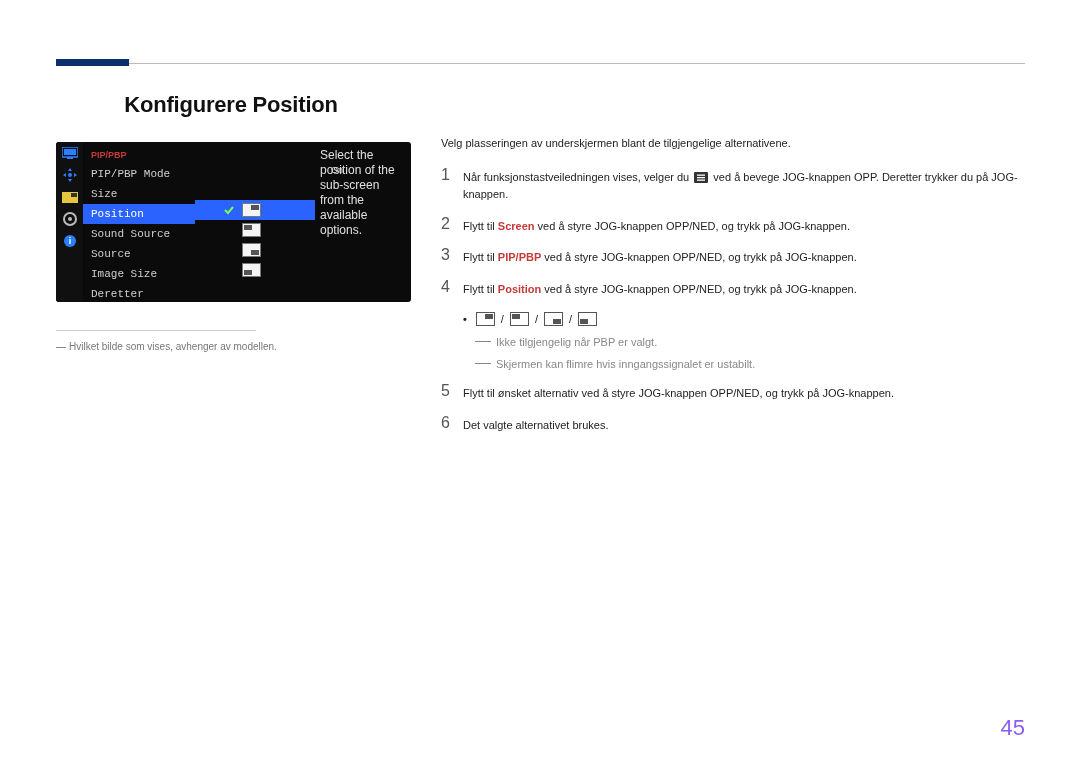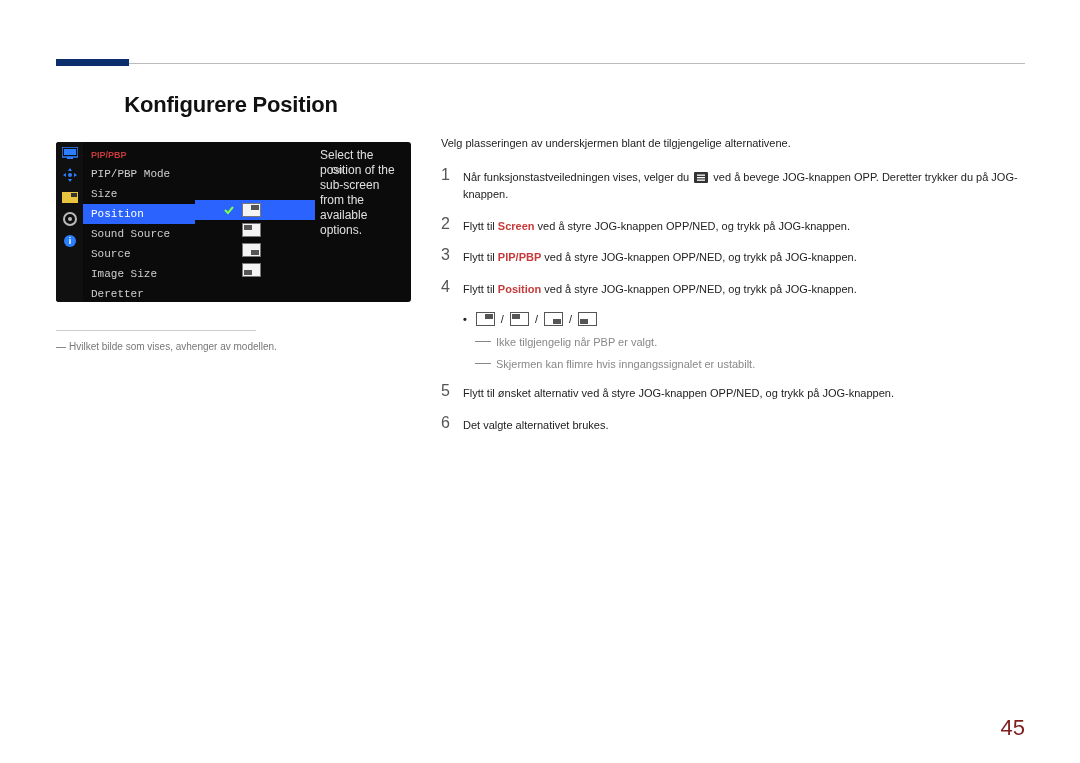--- a/index.html
+++ b/index.html
@@ -48,21 +48,21 @@
   .step-num { width:22px; font-size:16px; font-weight:400; color:#555; line-height:1; }
   .step-body { flex:1; padding-top:2px; }
   .red { color:#c63a3a; font-weight:700; }
   .after-icon { vertical-align:-2px; margin:0 2px; }
   .opt-line { display:flex; align-items:center; gap:6px; margin:4px 0 6px 22px; font-size:11px;}
   .opt-line .thumb { background:#fff; border:1px solid #555; }
   .opt-line .dot { font-weight:bold; margin-right:3px;}
   .sub-note { margin-left:34px; font-size:11px; color:#888; margin-bottom:4px;}
   .sub-note .long-dash { display:inline-block; width:16px; border-top:1px solid #888; margin-right:5px; vertical-align:4px;}
 
-  .pagenum { position:absolute; bottom:22px; right:55px; font-size:22px; color:#7f1d1d; }
+  .pagenum { position:absolute; bottom:22px; right:55px; font-size:22px; color:#8b5cf6; }
 </style>
 </head>
 <body>
 
 <div class="top-accent"></div>
 <div class="top-rule"></div>
 
 <div class="content">
   <div class="left-col">
     <h1 class="title">Konfigurere Position</h1>

